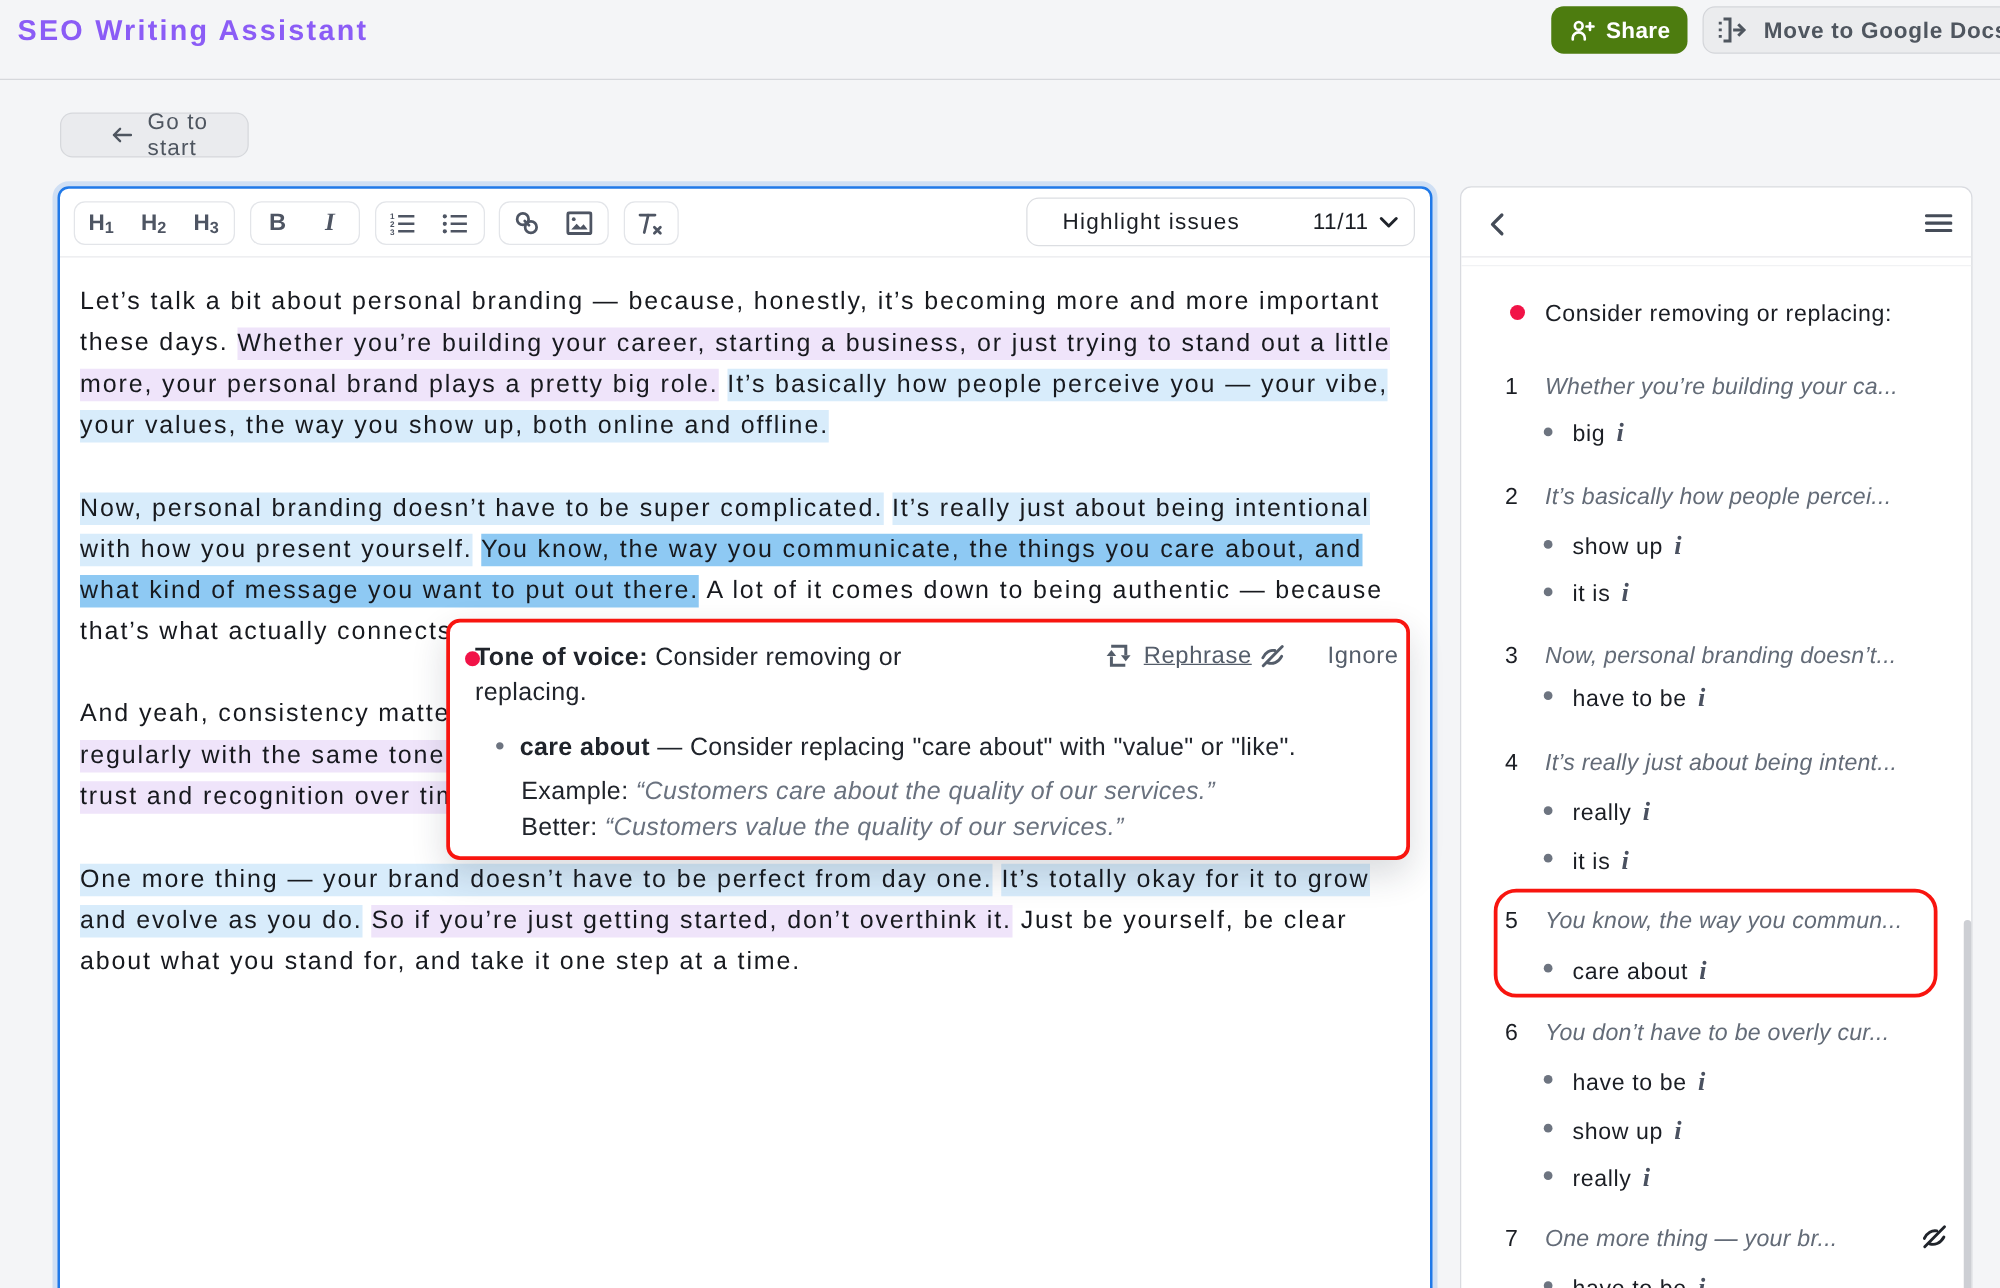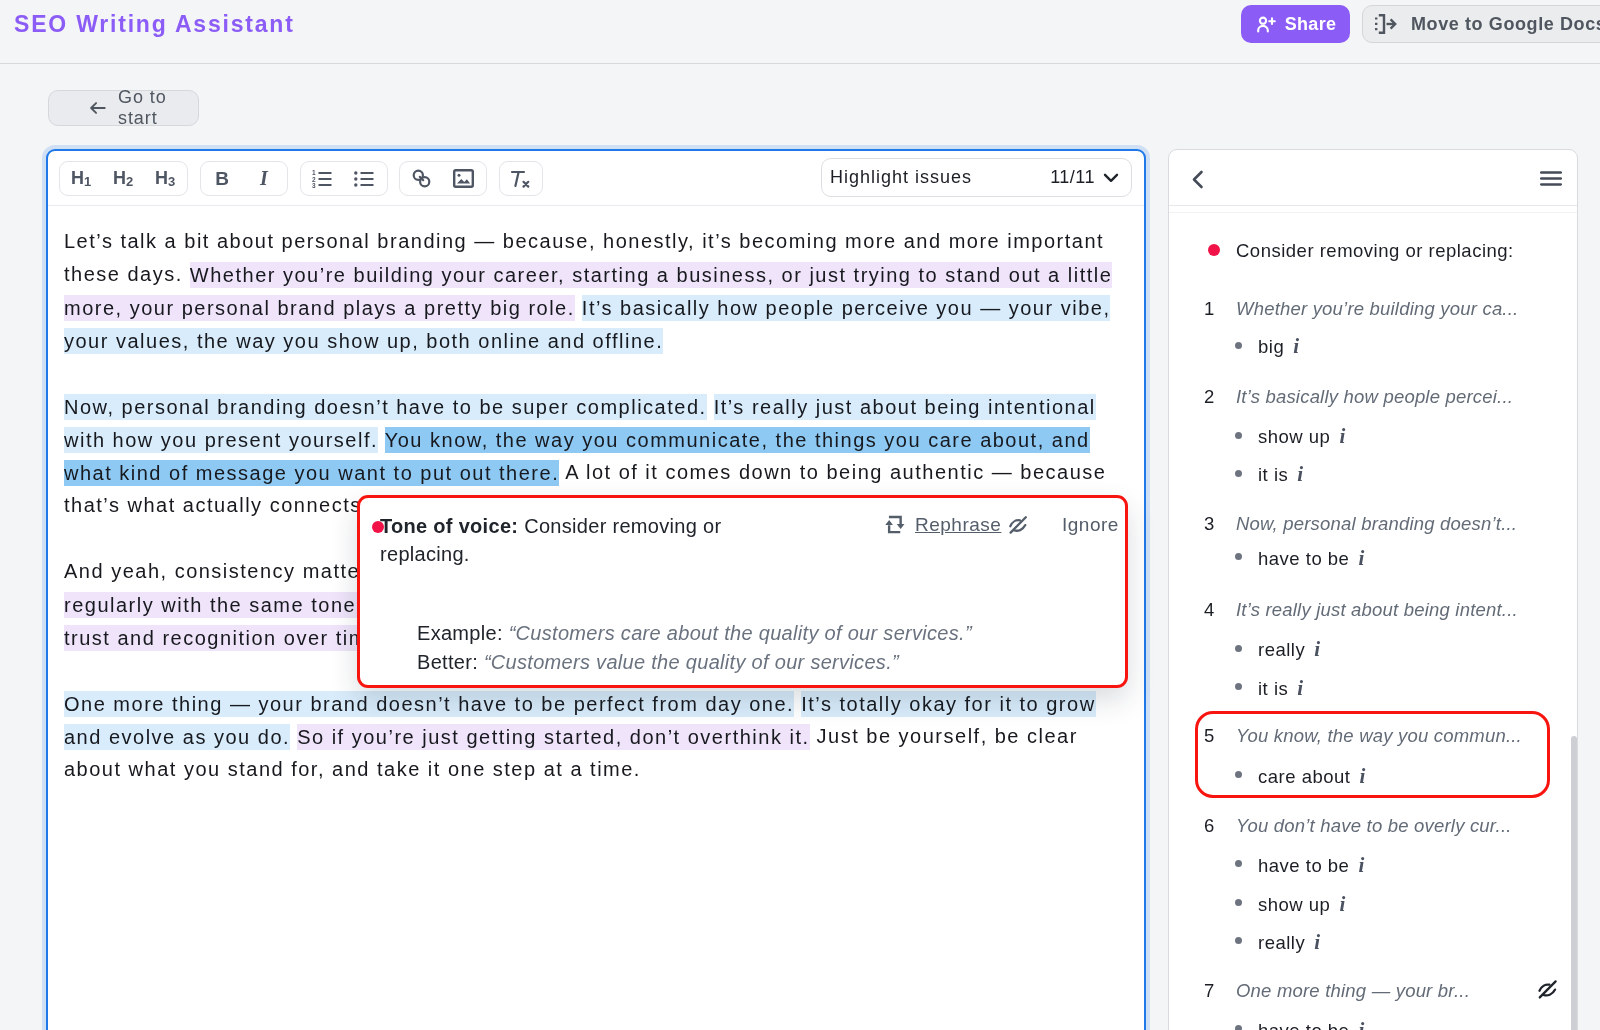--- a/index.html
+++ b/index.html
@@ -1,21 +1,21 @@
 <!DOCTYPE html>
 <html><head>
 <meta charset="utf-8">
 <style>
 * { margin:0; padding:0; box-sizing:border-box; }
 html,body { width:1600px; height:1030px; overflow:hidden; background:#f4f5f7; font-family:"Liberation Sans", sans-serif; }
 
 
 .title { position:absolute; left:14px; top:11px; font-size:23px; font-weight:bold; color:#8b5cf6; letter-spacing:1.8px; }
 .topdiv { position:absolute; left:0; top:63px; width:1600px; height:1px; background:#d6d8dc; }
-.sharebtn { position:absolute; left:1241px; top:5px; width:109px; height:38px; background:#8b5cf6; border-radius:10px; color:#fff; font-size:18px; font-weight:bold; letter-spacing:0.3px; display:flex; align-items:center; justify-content:center; gap:9px; }
+.sharebtn { position:absolute; left:1241px; top:5px; width:109px; height:38px; background:#4d7c0f; border-radius:10px; color:#fff; font-size:18px; font-weight:bold; letter-spacing:0.3px; display:flex; align-items:center; justify-content:center; gap:9px; }
 .movebtn { position:absolute; left:1362px; top:5px; width:280px; height:38px; background:#ebecee; border:1px solid #d4d6da; border-radius:10px; color:#4f565f; font-size:18px; font-weight:bold; letter-spacing:0.6px; display:flex; align-items:center; padding-left:11px; gap:13px; }
 
 
 .gotostart { position:absolute; left:48px; top:90px; width:151px; height:36px; background:#eaebee; border:1px solid #d6d8dc; border-radius:10px; color:#4f5660; font-size:18px; letter-spacing:0.9px; display:flex; align-items:center; justify-content:center; gap:12px;padding-left:40px; }
 
 
 .editor { position:absolute; left:46px; top:149px; width:1100px; height:900px; background:#fff; border:2px solid #2079e8; border-radius:9px; box-shadow:0 0 0 4px #cfdff4; }
 .toolbar { position:absolute; left:0; top:0; width:1096px; height:55px; border-bottom:1px solid #e9eaed; }
 .tgroup { position:absolute; top:10px; height:35px; background:#fff; border:1px solid #e3e5e9; border-radius:9px; display:flex; align-items:center; color:#4e5563; }
 .tbtn { display:flex; align-items:center; justify-content:center; width:42px; height:33px; font-size:18px; font-weight:bold; }
@@ -122,21 +122,21 @@
     </div>
     <div class="tgroup" style="left:451px; width:44px;">
       <div class="tbtn">
           <svg width="22" height="20" viewBox="0 0 22 20">
             <path d="M2 3 h12 M8.6 3 L5.4 17" fill="none" stroke="#4e5563" stroke-width="2.2" stroke-linecap="round"></path>
             <path d="M13.5 12.8 l4.8 4.8 M18.3 12.8 l-4.8 4.8" stroke="#4e5563" stroke-width="2.2" stroke-linecap="round"></path>
           </svg>
         </div>
     </div>
     <div class="dropdown">
-        <span style="margin-left:8px;">Highlight issues</span>
+        <span style="margin-left:28px;">Highlight issues</span>
         <span style="margin-left:auto; margin-right:8px; letter-spacing:0.5px;">11/11</span>
         <svg style="margin-right:12px;" width="16" height="10" viewBox="0 0 16 10">
           <path d="M2 1.8 l6 6 6-6" fill="none" stroke="#20242b" stroke-width="2.4" stroke-linecap="round" stroke-linejoin="round"></path>
         </svg>
       </div>
   </div>
   <div class="content">
     <p>Let’s talk a bit about personal branding — because, honestly, it’s becoming more and more important<br>
 these days. <span class="hp">Whether you’re building your career, starting a business, or just trying to stand out a little </span><br>
 <span class="hp">more, your personal brand plays a pretty big role.</span> <span class="hb">It’s basically how people perceive you — your vibe, </span><br>
@@ -167,20 +167,21 @@
       <span>Rephrase</span>
     </div>
   <div class="plink" style="left:646px;gap:32px;">
       <svg width="24" height="24" viewBox="0 0 24 24">
         <path d="M4.6 19.6 L19.8 4.2" stroke="#545d6a" stroke-width="2.3" stroke-linecap="round"></path>
         <path d="M4.3 13.2 C6.2 8.8 10.2 6.7 13.9 7.4" fill="none" stroke="#545d6a" stroke-width="2.3" stroke-linecap="round"></path>
         <path d="M8.3 17.3 C11.9 18.5 16.7 17.2 19.3 12.1" fill="none" stroke="#545d6a" stroke-width="2.3" stroke-linecap="round"></path>
       </svg>
       <span>Ignore</span>
     </div>
+  <div class="pline" style="left:36px; top:85px;"><span style="color:#6d7480; font-size:22px;">•</span>&nbsp;&nbsp;<b>care about</b> — Consider replacing "care about" with "value" or "like".</div>
   <div class="pline" style="left:57px; top:121px;text-align:center;">Example: <span class="pex">“Customers care about the quality of our services.”</span></div>
   <div class="pline" style="left:57px; top:149.5px;">Better: <span class="pex">“Customers value the quality of our services.”</span></div>
 </div>
 
 <div class="sidebar">
   <div class="sbhead">
     <svg style="position:absolute;left:22px;top:20px;" width="13" height="19" viewBox="0 0 13 19">
         <path d="M10.5 2 L3 9.5 l7.5 7.5" fill="none" stroke="#454c58" stroke-width="2.6" stroke-linecap="round" stroke-linejoin="round"></path>
       </svg>
     <svg style="position:absolute;left:371px;top:21px;" width="22" height="15" viewBox="0 0 22 15">

